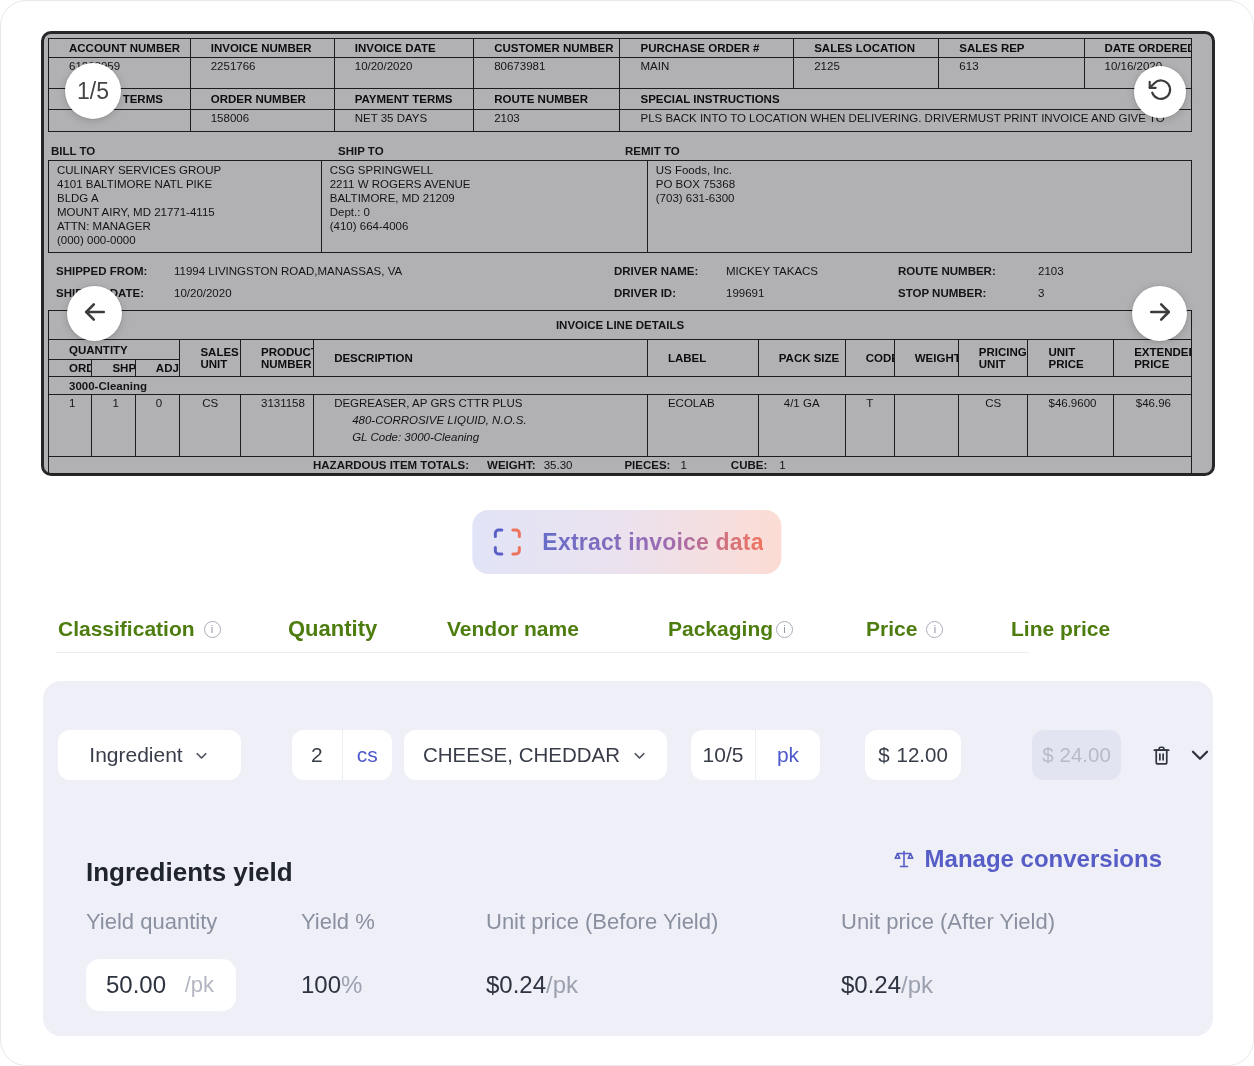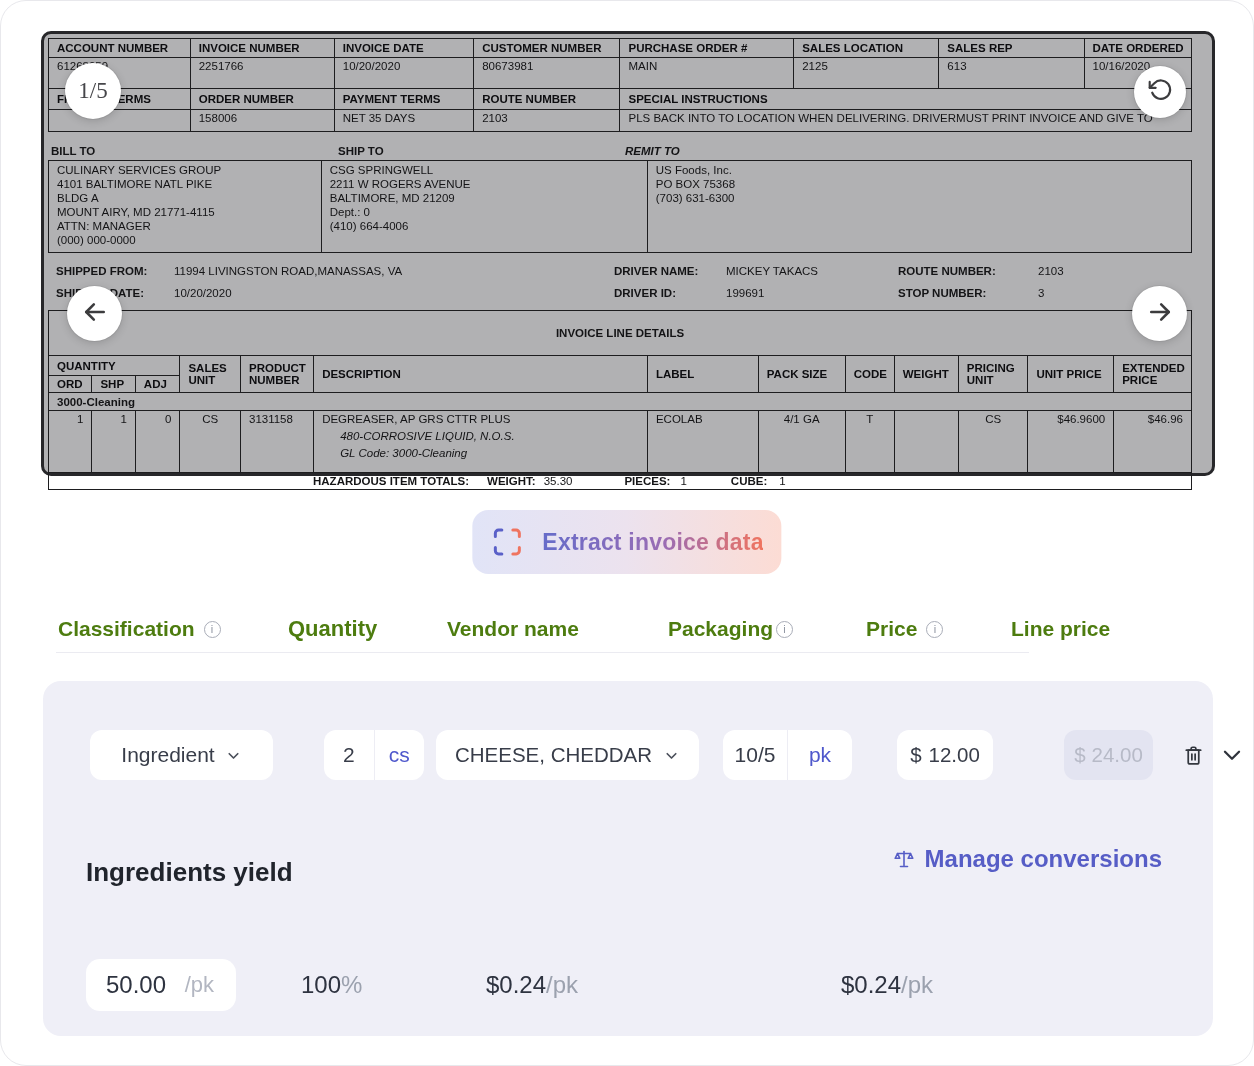--- a/index.html
+++ b/index.html
@@ -10,62 +10,62 @@
     font-family:"Liberation Sans", sans-serif;
   }
 
   
   .viewer {
     position:absolute; left:40px; top:30px; width:1174px; height:445px;
     background:#b1b1b3; border:3px solid #27272a; border-radius:10px;
   }
   .doc { padding:4px 20px 0 4px; color:#141416; }
   .doc table { border-collapse:collapse; width:100%; table-layout:fixed; }
-  .doc th, .doc td { border:1.5px solid #1d1d1f; padding:1px 8px; font-size:11.5px; overflow:hidden; white-space:nowrap; }
+  .doc th, .doc td { border:1.5px solid #1d1d1f; padding:1px 20px; font-size:11.5px; overflow:hidden; white-space:nowrap; }
   .doc th { text-align:left; font-weight:bold; color:#0d0d10; }
   .t1 .lab th { height:19px; }
   .t1 .val1 td { height:31px; vertical-align:top; padding-top:2px; }
   .t1 .val2 td { height:22px; vertical-align:top; padding-top:2px; }
   .t1 .lab2 th { height:21px; }
 
   .addr-heads { display:flex; margin-top:13px; }
   .addr-heads span { font-weight:bold; font-size:11.5px; padding-left:3px; }
-  .ah1{width:287px;} .ah2{width:287px;} .ah3{width:570px;font-style:italic;}
+  .ah1{width:287px;} .ah2{width:287px;} .ah3{width:570px;}
   .addr-boxes { display:flex; margin-top:3px; }
   .abox { border:1.5px solid #1d1d1f; height:93px; padding:3px 8px; font-size:11.5px; line-height:13.9px; }
   .abox + .abox { margin-left:-1.5px; }
   .ab1{width:287px;} .ab2{width:343px;} .ab3{width:571.5px;}
 
   .shipinfo { margin-top:7px; font-size:11.5px; }
   .ship-row { display:flex; padding-left:8px; height:22px; align-items:center; }
   .sl { font-weight:bold; }
   .sl1{width:118px;} .sv1{width:440px;} .sl2{width:112px;} .sv2{width:172px;} .sl3{width:140px;}
 
   .t2 { margin-top:6px; }
-  .t2 .title-row td { border-bottom:none; height:15px; text-align:center; font-weight:bold; padding:16px; }
+  .t2 .title-row td { border-bottom:none; height:15px; text-align:center; font-weight:bold; padding:8px; }
   .t2 .tier1 th { height:20px; }
   .t2 .tier2 th { height:17px; }
   .t2 th.left { text-align:left; }
   .t2 .cat td { height:18px; font-weight:bold; }
   .t2 .line td { height:62px; vertical-align:top; padding-top:2px; }
   .t2 .rnum { text-align:right; }
   .t2 .cen { text-align:center; }
   .desc-extra { font-style:italic; padding-left:18px; margin-top:5px; }
   .t2 .totals td { height:17px; padding-left:264px; font-weight:bold; }
   .t2 .totals .v { font-weight:normal; }
   .tg-a{margin-left:18px;} .tg-b{margin-left:8px;} .tg-c{margin-left:52px;}
   .tg-d{margin-left:10px;} .tg-e{margin-left:44px;} .tg-f{margin-left:12px;}
 
   
   .circle {
     position:absolute; background:#fff; border-radius:50%;
     display:flex; align-items:center; justify-content:center;
     box-shadow:0 0 0 1px rgba(0,0,0,.05), 0 2px 8px rgba(0,0,0,.16);
   }
-  .page-badge { left:21px; top:29px; width:56px; height:56px; font-size:23px; color:#46464a;font-family:Liberation Serif, serif; }
+  .page-badge { left:21px; top:29px; width:56px; height:56px; font-size:23px; color:#46464a; }
   .rotate-btn { right:26px; top:32px; width:52px; height:52px; cursor:pointer; }
   .nav-left  { left:23px; top:252px; width:55px; height:55px; cursor:pointer; }
   .nav-right { right:25px; top:252px; width:55px; height:55px; cursor:pointer; }
 
   
   .extract-btn {
     position:absolute; top:509px; left:50%; transform:translateX(-50%);
     height:64px; padding:0 18px; border:none; border-radius:16px; cursor:pointer;
     display:flex; align-items:center; gap:18px;
     background:linear-gradient(90deg, #e1e4f7 0%, #ece2ee 50%, #fcdcd4 100%);
@@ -100,21 +100,21 @@
     background:#efeff7; border-radius:18px;
   }
   .pill-row { position:absolute; left:15px; top:49px; display:flex; align-items:center; }
   .pill {
     background:#fff; border-radius:12px; height:50px; display:flex;
     align-items:center; justify-content:center; font-size:21px; color:#383d49;
     cursor:pointer;
   }
   .pill .unit { color:#4f58cc; }
   .pill .vdiv { width:1px; height:50px; background:#ededf4; }
-  .p-class { width:183px; gap:10px;margin-left:32px; }
+  .p-class { width:183px; gap:10px; }
   .p-qty { width:100px; margin-left:51px; }
   .p-qty .seg { flex:1; display:flex; align-items:center; justify-content:center; }
   .p-vendor { width:263px; margin-left:12px; gap:11px; font-size:20.5px; }
   .p-pack { width:129px; margin-left:24px; }
   .p-pack .seg { flex:1; display:flex; align-items:center; justify-content:center; }
   .p-price { width:96px; margin-left:45px; gap:7px; font-size:20.5px; }
   .p-line { width:89px; margin-left:71px; background:#e3e4f1; color:#b7bac7; gap:6px; font-size:20.5px; cursor:default; }
   .icon-btn { display:flex; align-items:center; justify-content:center; cursor:pointer; border:none; background:none; padding:0; }
   .trash { margin-left:29px; }
   .row-chevron { margin-left:14px; }
@@ -453,20 +453,26 @@
             <path d="M5.5 6.5h13"></path>
             <path d="M5.5 6.5 3.2 11.3h4.6z"></path>
             <path d="M18.5 6.5l-2.3 4.8h4.6z"></path>
             <path d="M8.5 19.5h7"></path>
           </svg>
         </span>
         <span>Manage conversions</span>
       </span>
     </div>
 
+    <div class="yield-labels">
+      <span class="yl1">Yield quantity</span>
+      <span class="yl2">Yield %</span>
+      <span class="yl3">Unit price (Before Yield)</span>
+      <span>Unit price (After Yield)</span>
+    </div>
 
     <div class="yield-values">
       <span class="yv1">
         <span class="yield-input">
           <span>50.00</span>
           <span class="u">/pk</span>
         </span>
       </span>
       <span class="yv2">
         <span>100</span><span class="unit-gray">%</span>

